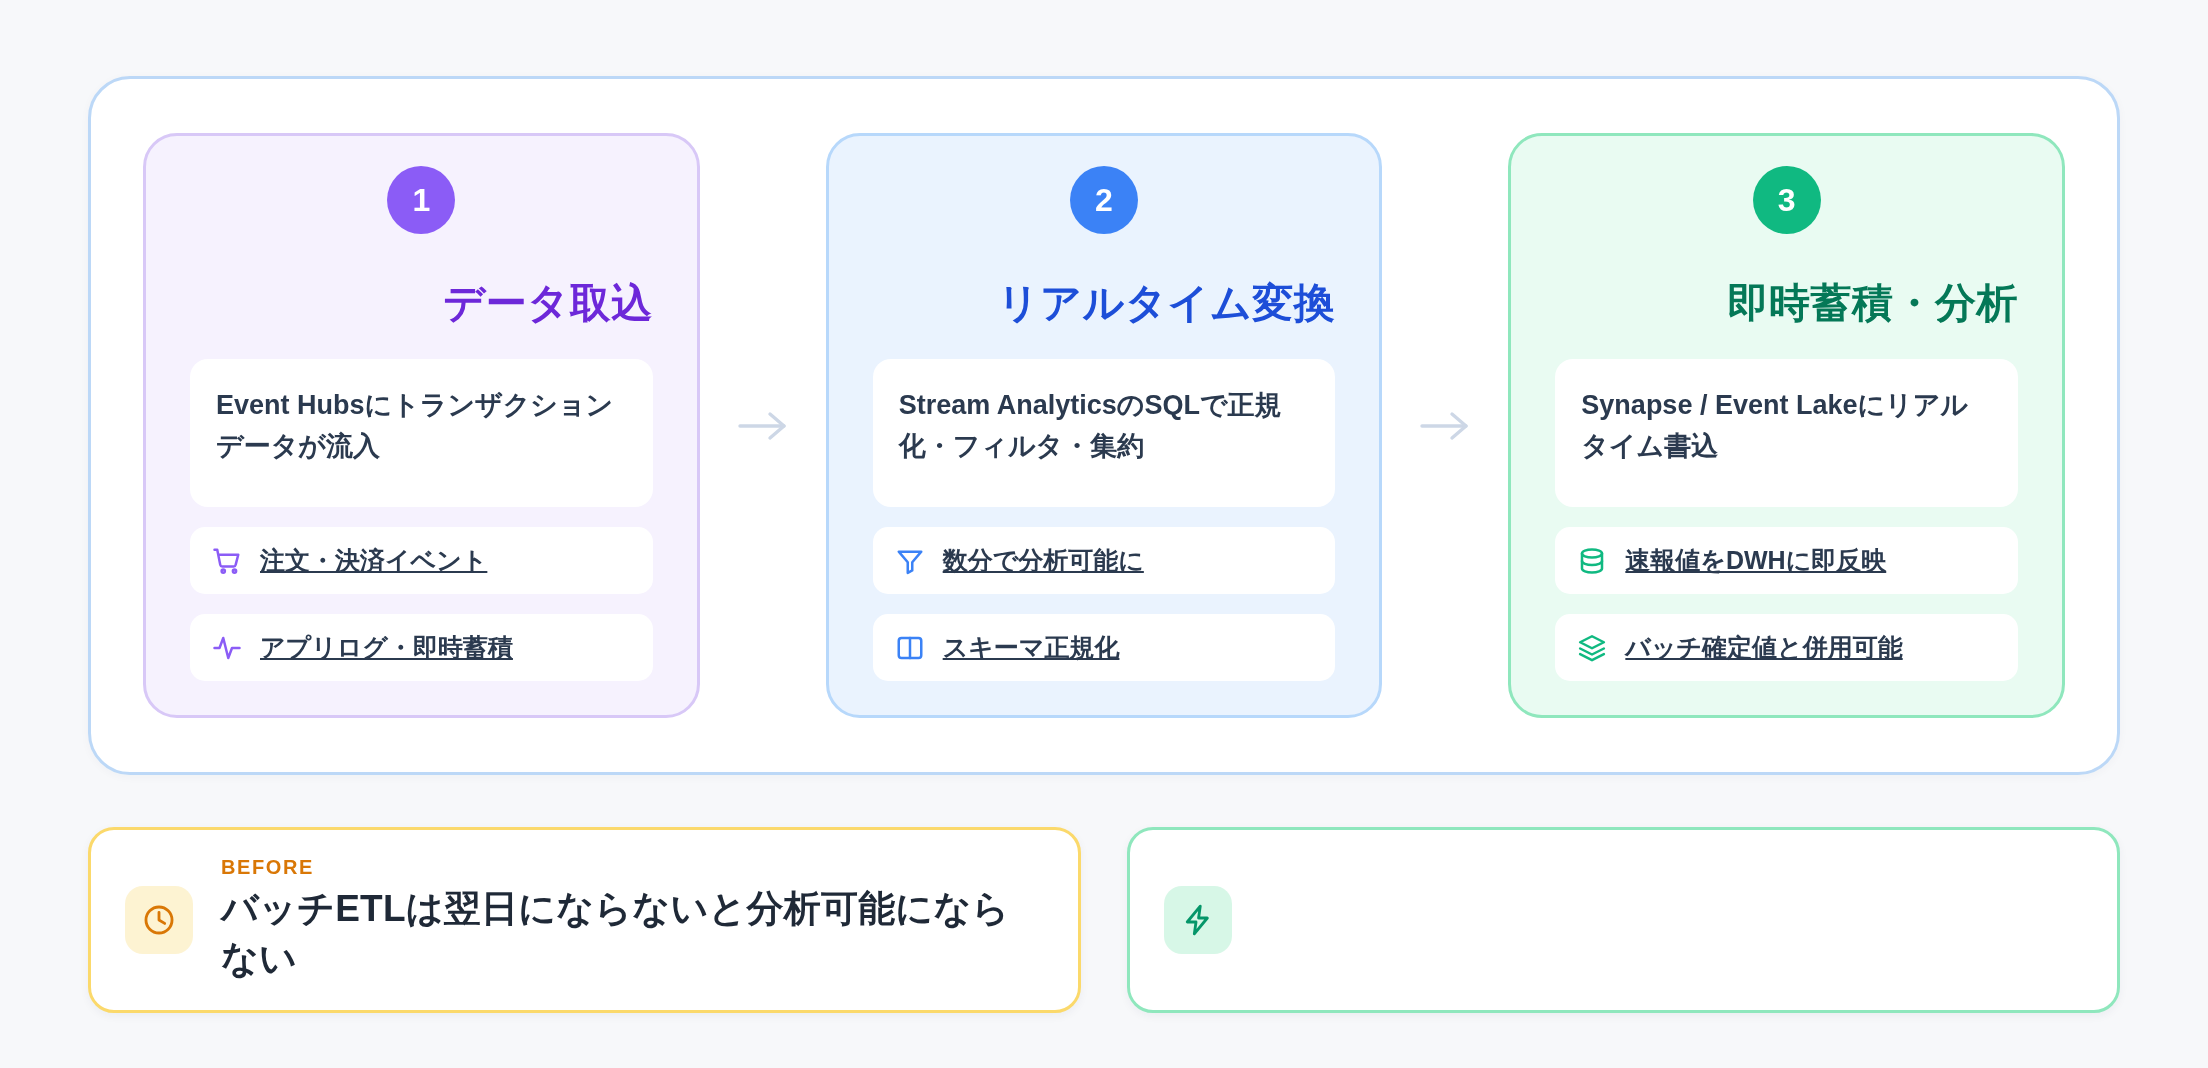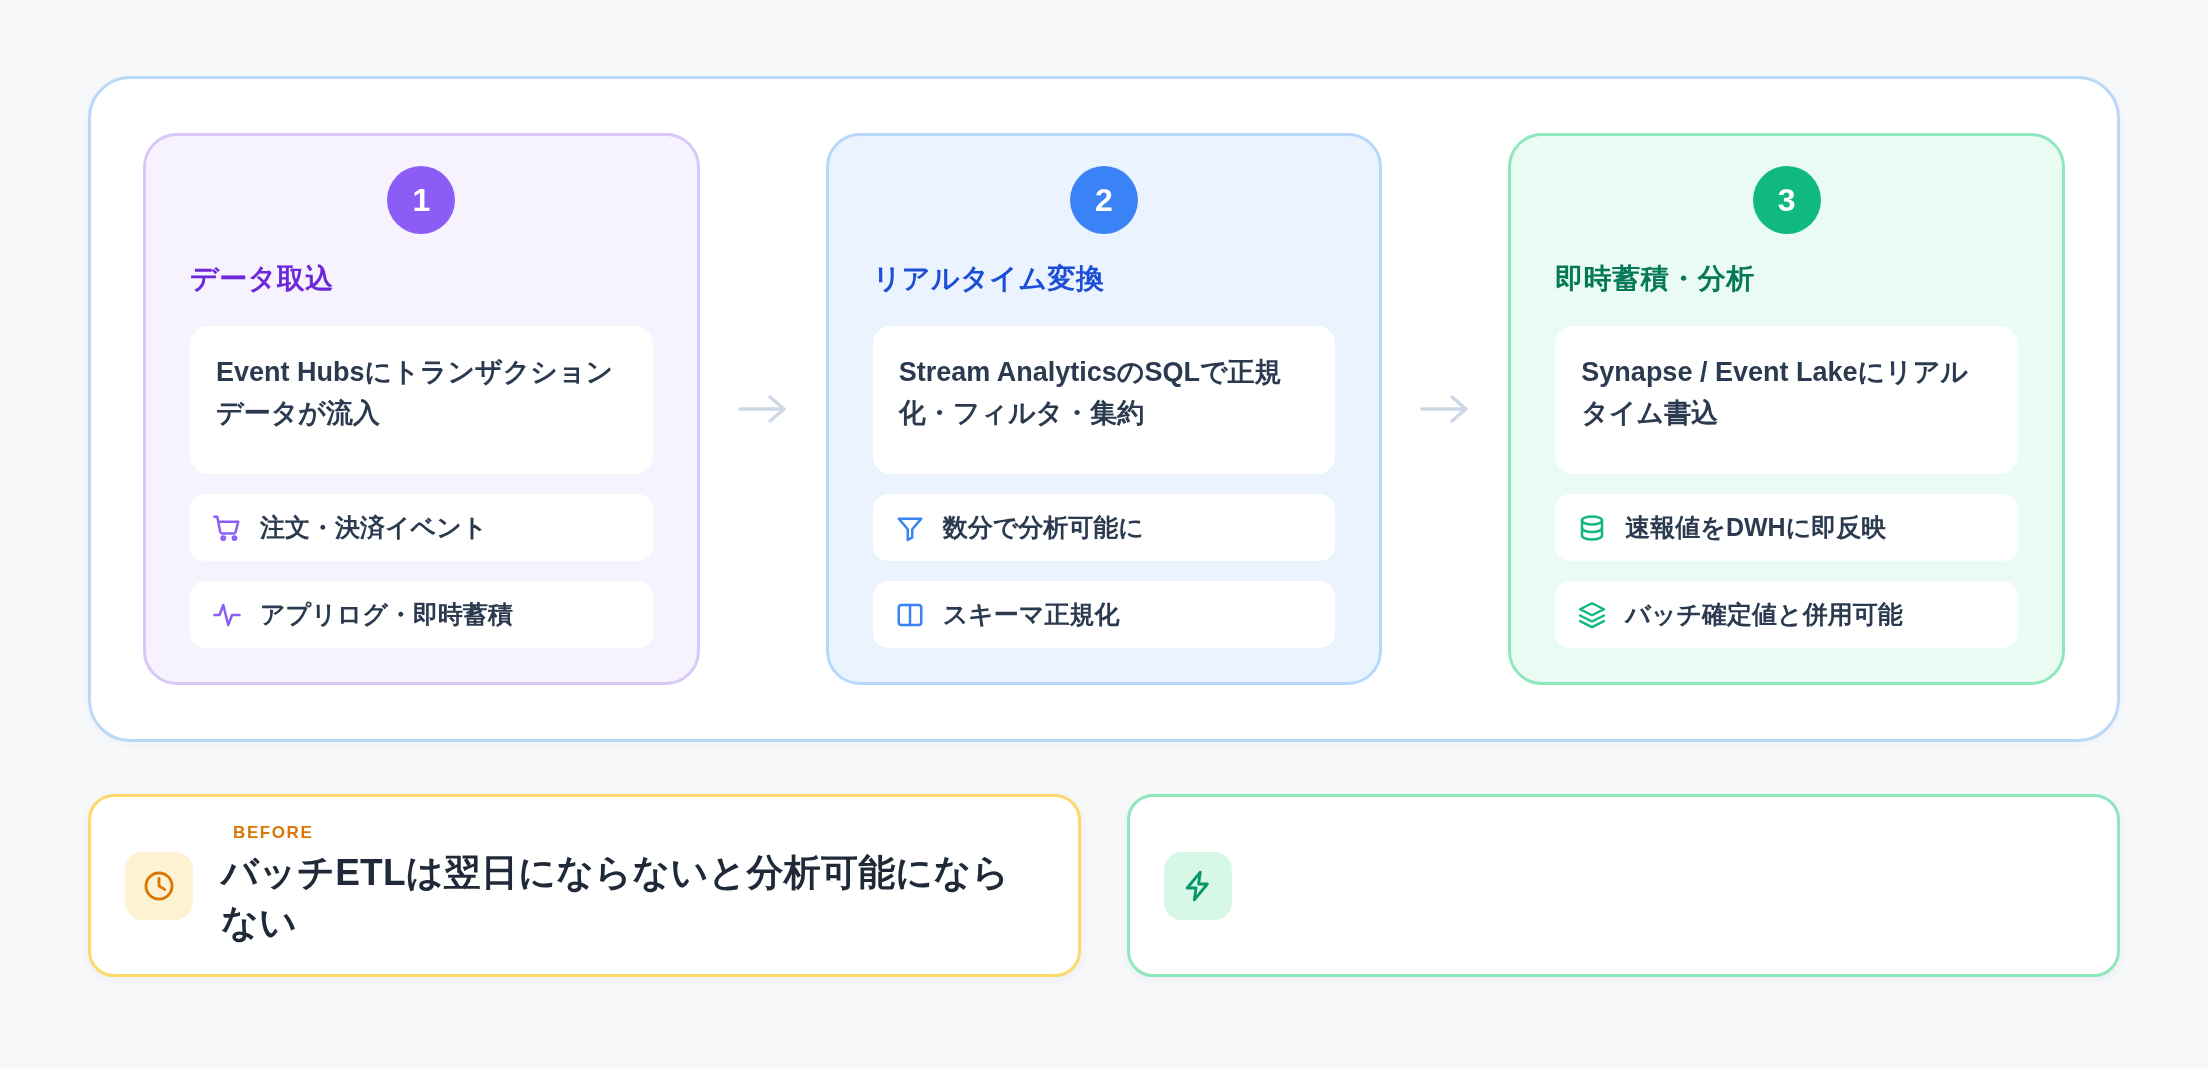--- a/index.html
+++ b/index.html
@@ -57,24 +57,24 @@
     color: #ffffff;
     font-size: 32px;
     font-weight: bold;
     letter-spacing: 0;
   }
   .badge.purple { background: #8b5cf6; }
   .badge.blue   { background: #3b82f6; }
   .badge.green  { background: #10b981; }
 
   .step-title {
-    text-align: left;
-    font-size: 28px;
-    font-weight: bold;
-    margin-top: 26px;
+    text-align: right;
+    font-size: 41px;
+    font-weight: bold;
+    margin-top: 42px;
     letter-spacing: 0.5px;
   }
   .step-title.purple { color: #6d28d9; }
   .step-title.blue   { color: #1d4ed8; }
   .step-title.green  { color: #047857; }
 
   .summary {
     margin-top: 28px;
     background: #ffffff;
     border-radius: 18px;
@@ -90,20 +90,21 @@
     margin-top: 20px;
     background: #ffffff;
     border-radius: 15px;
     padding: 17px 22px;
     display: flex;
     align-items: center;
     gap: 18px;
     color: #2b3a4f;
     font-size: 25px;
     font-weight: bold;
+    text-decoration: underline;
   }
   .chip-icon { width: 30px; height: 30px; flex: 0 0 30px; display:block; }
 
   
   .arrow {
     flex: 0 0 126px;
     display: flex;
     align-items: center;
     justify-content: center;
   }
@@ -134,24 +135,23 @@
     border-radius: 18px;
     flex: 0 0 68px;
     display: flex; align-items: center; justify-content: center;
   }
   .outcome-icon.before { background: #fdf3d2; }
   .outcome-icon.after  { background: #d7f7e7; }
   .outcome-icon svg { width: 34px; height: 34px; display:block; }
 
   .outcome-text { display: flex; flex-direction: column; gap: 5px; }
   .kicker {
-    font-size: 17px;
+    font-size: 20px;
     font-weight: bold;
     letter-spacing: 1.6px;
-    margin-left: 12px;
   }
   .kicker.before { color: #d97706; }
   .kicker.after  { color: #059669; }
   .headline {
     font-size: 37px;
     font-weight: bold;
     color: #1f2937;
     letter-spacing: 0.2px;
   }
 </style>

